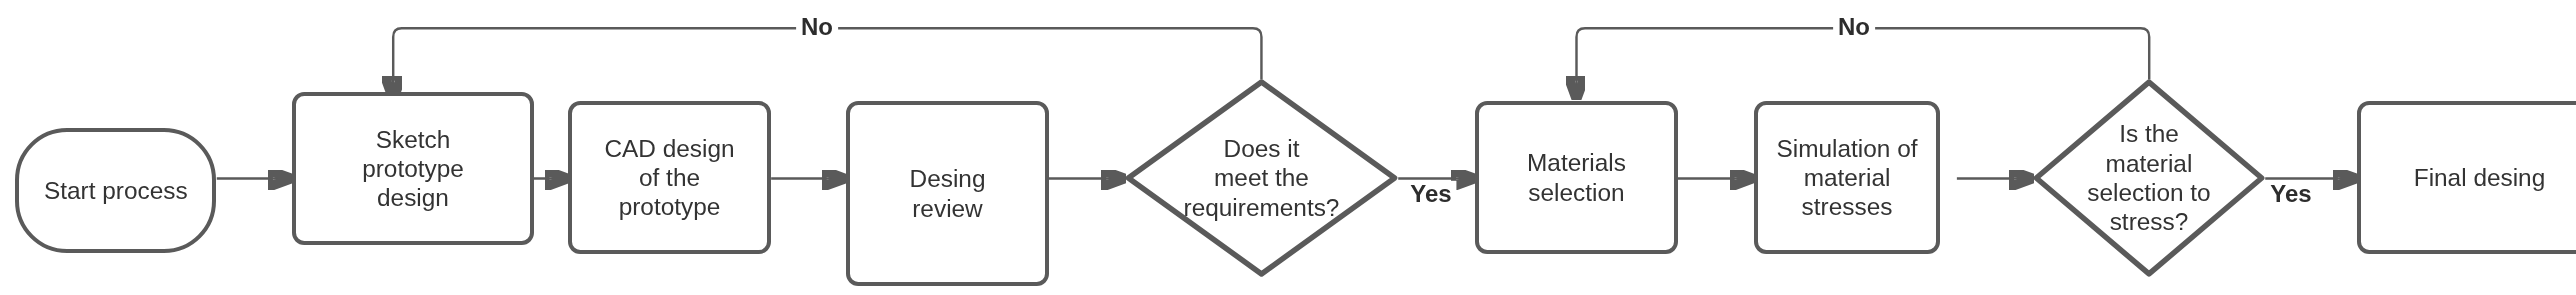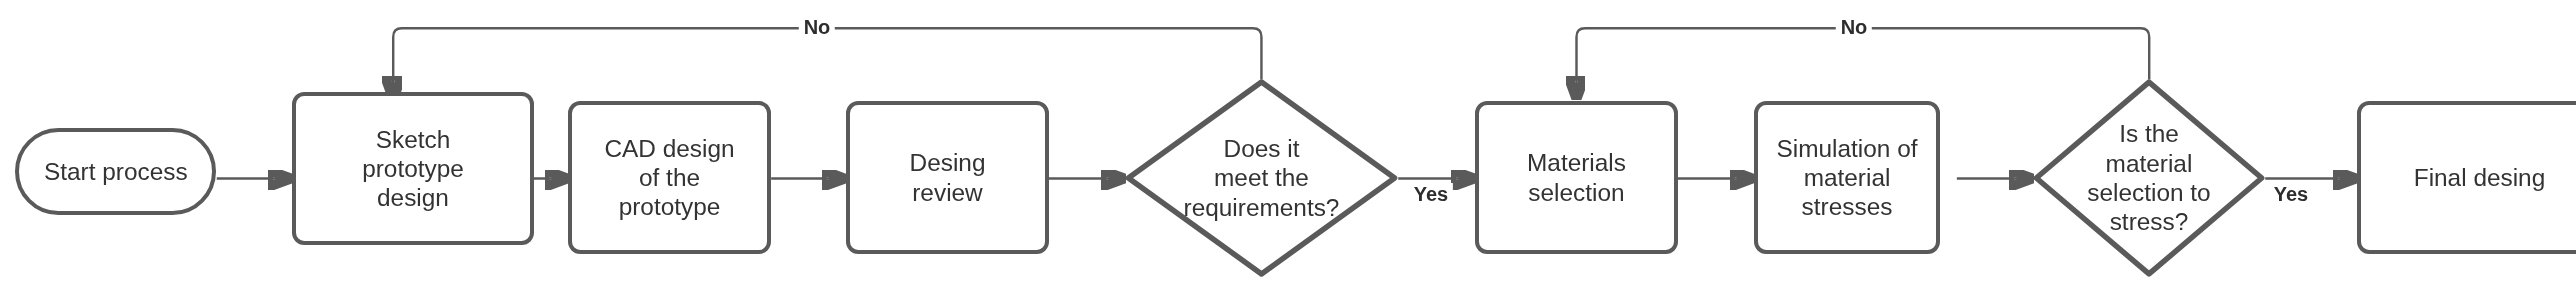--- a/index.html
+++ b/index.html
@@ -31,21 +31,21 @@
     border:4.9px solid #5a5a5a;
     border-radius:52px;
   }
   .decision{background:transparent;border:none;}
   .decision svg{position:absolute;left:0;top:0;}
   .decision .node-label{position:relative;max-width:189px;}
   .node-label{display:block;max-width:183px;}
   .edge-label{
     position:absolute;
     transform:translate(-50%,-50%);
-    font-size:20px;font-weight:bold;
+    font-size:24px;font-weight:bold;
     color:#2d2d2d;
     background:#ffffff;
     padding:0 4.9px;
     line-height:1.1;
   }
 </style>
 </head>
 <body>
 
 <div class="canvas">
@@ -61,37 +61,37 @@
     <path d="M1263 292 L1382 292" marker-end="url(#arr)"></path>
     <path d="M1717 292 L1840 292" marker-end="url(#arr)"></path>
     <path d="M2290 292 L2413 292" marker-end="url(#arr)"></path>
     <path d="M2748 292 L2869 292" marker-end="url(#arr)"></path>
     <path d="M3205 292 L3327 292" marker-end="url(#arr)"></path>
     <path d="M3710 292 L3857 292" marker-end="url(#arr)"></path>
     <path d="M2066 130 L2066 60 Q2066 46 2052 46 L658 46 Q644 46 644 60 L644 160" marker-end="url(#arr)"></path>
     <path d="M3520 130 L3520 60 Q3520 46 3506 46 L2596 46 Q2582 46 2582 60 L2582 160" marker-end="url(#arr)"></path>
   </svg>
 
-  <div class="node terminator" style="left:15.3px;top:128px;width:201px;height:87px">
+  <div class="node terminator" style="left:15.3px;top:128px;width:201px;height:125px">
     <span class="node-label">Start process</span>
   </div>
 
   <div class="node process" style="left:292px;top:92px;width:242px;height:153px">
     <span class="node-label">Sketch
 prototype
 design</span>
   </div>
 
   <div class="node process" style="left:568px;top:101px;width:203px;height:153px">
     <span class="node-label">CAD design
 of the
 prototype</span>
   </div>
 
-  <div class="node process" style="left:846px;top:101px;width:203px;height:153px">
+  <div class="node process" style="left:846px;top:101px;width:203px;height:185px">
     <span class="node-label">Desing
 review</span>
   </div>
 
   <div class="node process" style="left:1475px;top:101px;width:203px;height:153px">
     <span class="node-label">Materials
 selection</span>
   </div>
 
   <div class="node decision" style="left:1125px;top:79px;width:273px;height:198px">

